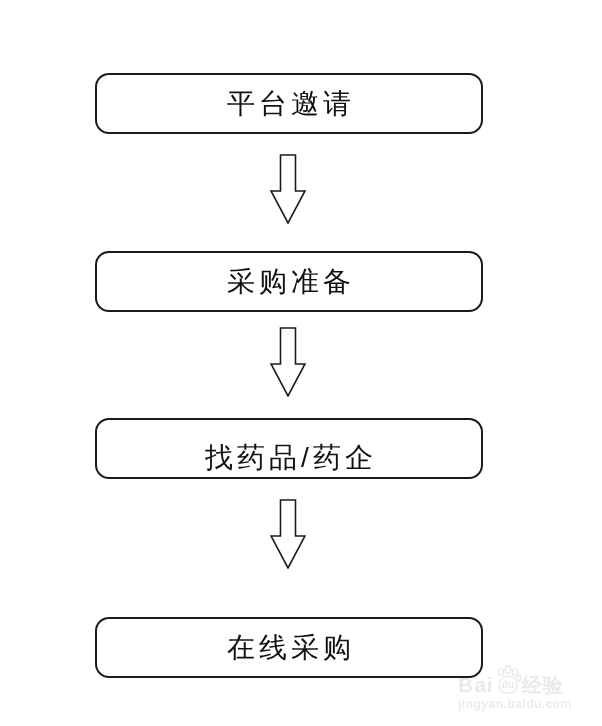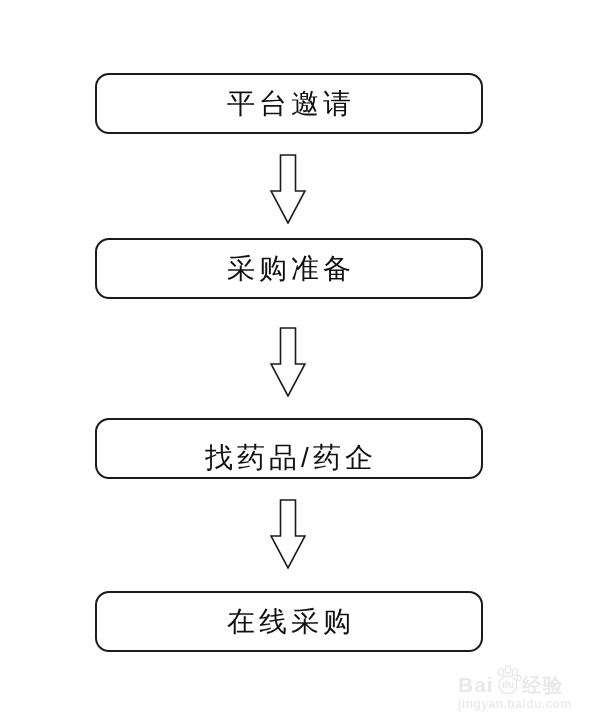--- a/index.html
+++ b/index.html
@@ -29,23 +29,23 @@
     justify-content: center;
   }
   .node-label {
     font-size: 28px;
     color: #111111;
     letter-spacing: 4px;
     text-indent: 4px;
     white-space: nowrap;
   }
   .node-1 { top: 73px; }
-  .node-2 { top: 238px; }
+  .node-2 { top: 251px; }
   .node-3 { top: 418px; align-items: flex-end; }
-  .node-4 { top: 591px; }
+  .node-4 { top: 617px; }
   .arrow {
     position: absolute;
     left: 270px;
     width: 36px;
     height: 70px;
   }
   .arrow-1 { top: 154px; }
   .arrow-2 { top: 327px; }
   .arrow-3 { top: 499px; }
   .arrow svg { display: block; }

